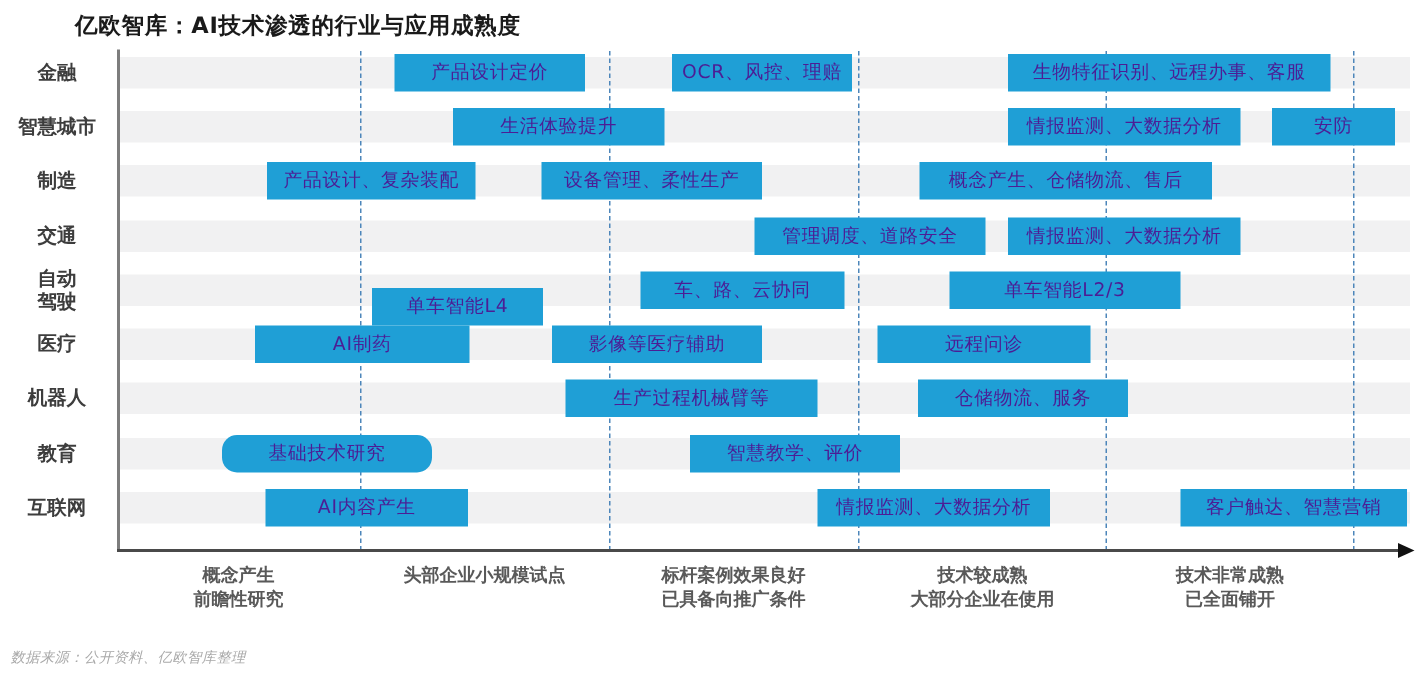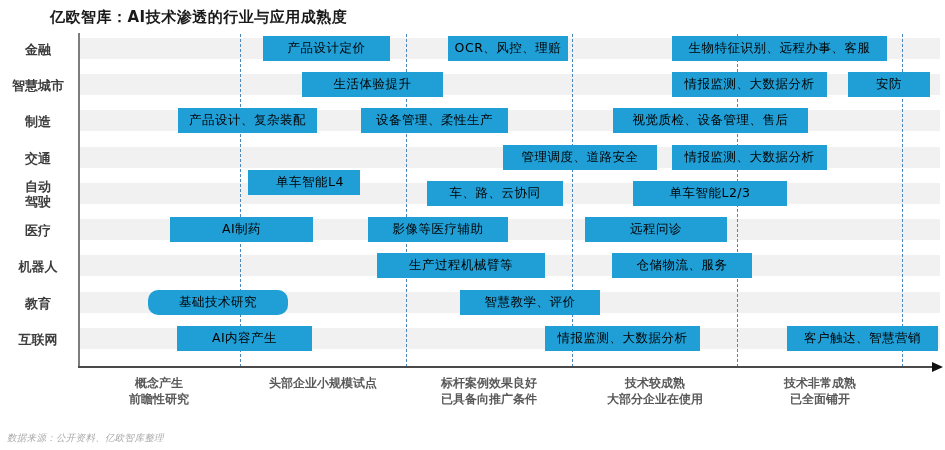--- a/index.html
+++ b/index.html
@@ -10,21 +10,21 @@
   #chart-title{
     position:absolute;top:8px;left:50px;width:890px;text-align:left;
     font-size:15px;font-weight:bold;color:#1a1a1a;letter-spacing:0.5px;
   }
   .stripe{position:absolute;left:79px;width:861px;height:21px;background:#f1f1f2;}
   .row-label{
     position:absolute;left:0;width:76px;text-align:center;
     font-size:13px;font-weight:bold;color:#3d3d3d;line-height:15px;white-space:pre-line;
   }
   .bar{
-    position:absolute;height:25px;background:#1f9fd6;color:#000000;
+    position:absolute;height:25px;background:#1f9fd6;color:#4c1d95;
     display:flex;align-items:center;justify-content:center;
     font-size:12.5px;letter-spacing:0.5px;white-space:nowrap;overflow:hidden;
   }
   .dash{position:absolute;top:34px;height:333px;width:0;border-left:1.5px dashed #4d86ba;}
   #y-axis{position:absolute;left:78px;top:33px;width:2px;height:335px;background:#7d7d7d;}
   #x-axis{position:absolute;left:78px;top:366px;width:856px;height:1.5px;background:#4a4a4a;}
   #x-axis-arrow{
     position:absolute;left:932px;top:362px;width:0;height:0;
     border-left:11px solid #111111;border-top:5px solid transparent;border-bottom:5px solid transparent;
   }
@@ -65,24 +65,24 @@
     <div id="y-axis"></div>
     <div id="bars">
         <div class="bar" style="left: 263px; width: 127px; top: 36px; height: 25px;">产品设计定价</div>
         <div class="bar" style="left: 448px; width: 120px; top: 36px; height: 25px;">OCR、风控、理赔</div>
         <div class="bar" style="left: 672px; width: 215px; top: 36px; height: 25px;">生物特征识别、远程办事、客服</div>
         <div class="bar" style="left: 302px; width: 141px; top: 72px; height: 25px; font-family: Liberation Mono, monospace;">生活体验提升</div>
         <div class="bar" style="left: 672px; width: 155px; top: 72px; height: 25px;">情报监测、大数据分析</div>
         <div class="bar" style="left: 848px; width: 82px; top: 72px; height: 25px;">安防</div>
         <div class="bar" style="left: 178px; width: 139px; top: 108px; height: 25px;">产品设计、复杂装配</div>
         <div class="bar" style="left: 361px; width: 147px; top: 108px; height: 25px;">设备管理、柔性生产</div>
-        <div class="bar" style="left: 613px; width: 195px; top: 108px; height: 25px;">视觉质检、设备管理、售后</div>
+        <div class="bar" style="left: 613px; width: 195px; top: 108px; height: 25px;">概念产生、仓储物流、售后</div>
         <div class="bar" style="left: 503px; width: 154px; top: 145px; height: 25px;">管理调度、道路安全</div>
         <div class="bar" style="left: 672px; width: 155px; top: 145px; height: 25px;">情报监测、大数据分析</div>
-        <div class="bar" style="left: 248px; width: 100px; top: 170px; height: 25px; padding-left: 12px;">单车智能L4</div>
+        <div class="bar" style="left: 248px; width: 114px; top: 192px; height: 25px;">单车智能L4</div>
         <div class="bar" style="left: 427px; width: 136px; top: 181px; height: 25px;">车、路、云协同</div>
         <div class="bar" style="left: 633px; width: 154px; top: 181px; height: 25px;">单车智能L2/3</div>
         <div class="bar" style="left: 170px; width: 143px; top: 217px; height: 25px;">AI制药</div>
         <div class="bar" style="left: 368px; width: 140px; top: 217px; height: 25px;">影像等医疗辅助</div>
         <div class="bar" style="left: 585px; width: 142px; top: 217px; height: 25px;">远程问诊</div>
         <div class="bar" style="left: 377px; width: 168px; top: 253px; height: 25px; text-align: right;">生产过程机械臂等</div>
         <div class="bar" style="left: 612px; width: 140px; top: 253px; height: 25px;">仓储物流、服务</div>
         <div class="bar" style="left: 148px; width: 140px; top: 290px; height: 25px; border-radius: 10px;">基础技术研究</div>
         <div class="bar" style="left: 460px; width: 140px; top: 290px; height: 25px;">智慧教学、评价</div>
         <div class="bar" style="left: 177px; width: 135px; top: 326px; height: 25px;">AI内容产生</div>

